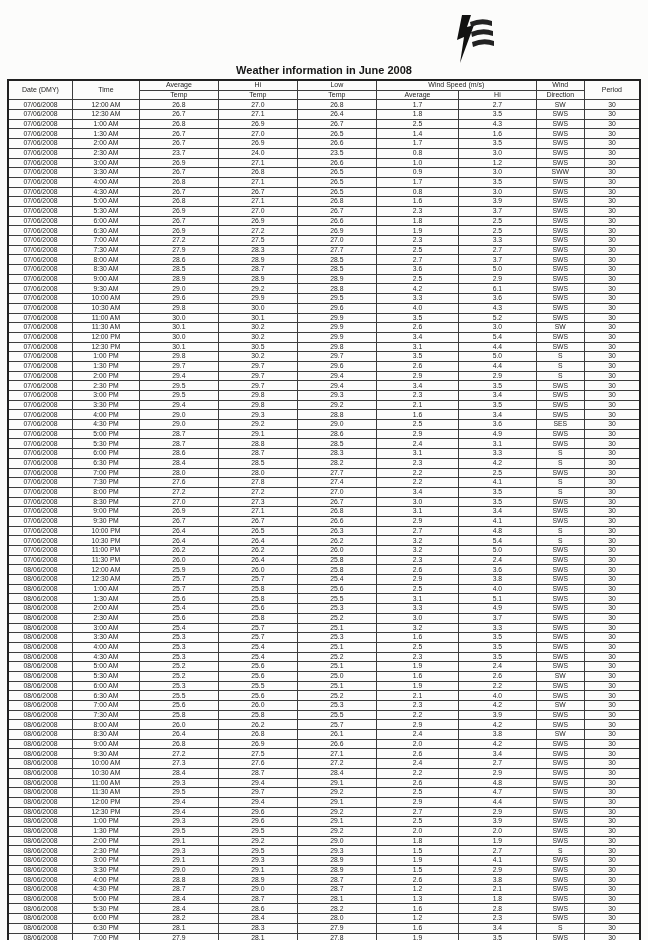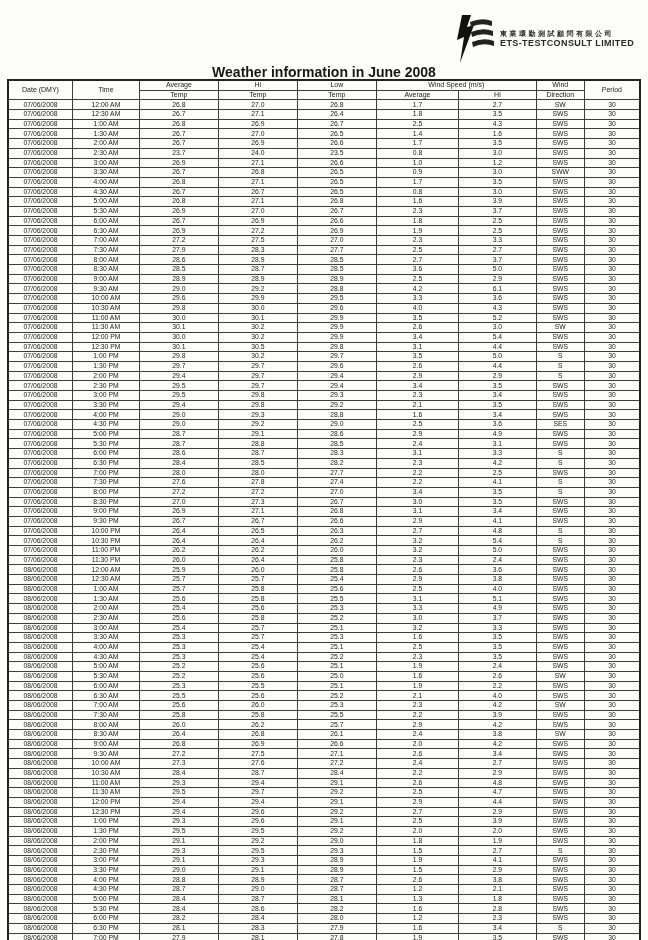--- a/index.html
+++ b/index.html
@@ -18,21 +18,21 @@
   .logo-cn{
     font-size:7px;letter-spacing:2.5px;color:#2a2a2a;white-space:nowrap;
     font-weight:bold;line-height:9px;
   }
   .logo-en{
     font-size:9px;font-weight:bold;color:#2a2a2a;letter-spacing:0.4px;
     white-space:nowrap;line-height:11px;
   }
   .page-title{
     position:absolute;top:64px;left:0;width:100%;
-    text-align:center;font-size:14px;font-weight:bold;color:#161616;
+    text-align:center;font-size:11px;font-weight:bold;color:#161616;
   }
   table.weather{
     position:absolute;top:79px;left:7px;width:634px;
     border-collapse:collapse;table-layout:fixed;
     font-size:6.8px;color:#1c1c1c;
   }
   table.weather th, table.weather td{
     border:1px solid #3d3d3d;
     padding:0;text-align:center;vertical-align:middle;
     height:8.7px;line-height:8.2px;
@@ -50,24 +50,20 @@
 </head>
 <body>
 
 <div class="logo">
   <svg class="logo-mark" viewBox="0 0 44 48" xmlns="http://www.w3.org/2000/svg" aria-hidden="true">
     <polygon points="12,0 21,0 17,12 24,10 10,48 14,22 7,25" fill="#111"></polygon>
     <path d="M20,7 Q32,2 42,6 L42,11 Q31,7 21,12 Z" fill="#222"></path>
     <path d="M21,17 Q33,12 43,16 L43,21 Q32,17 22,22 Z" fill="#222"></path>
     <path d="M22,27 Q34,22 44,26 L44,31 Q33,27 23,32 Z" fill="#222"></path>
   </svg>
-  <div class="logo-text">
-    <div class="logo-cn">東業環勤測試顧問有限公司</div>
-    <div class="logo-en">ETS-TESTCONSULT LIMITED</div>
-  </div>
 </div>
 
 <div class="page-title">Weather information in June 2008</div>
 
 <table class="weather">
   <colgroup>
     <col class="c-date">
       <col class="c-time">
     <col class="c-avgt">
       <col class="c-hit">

